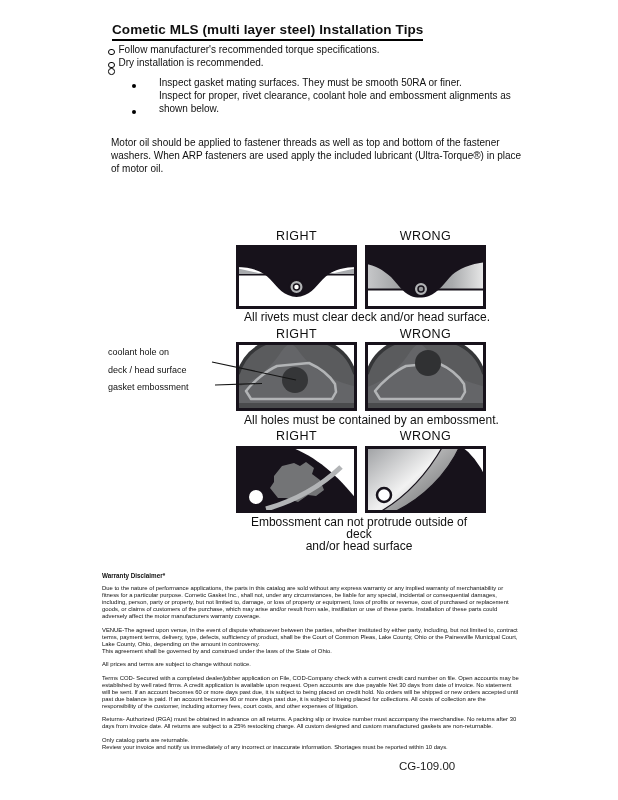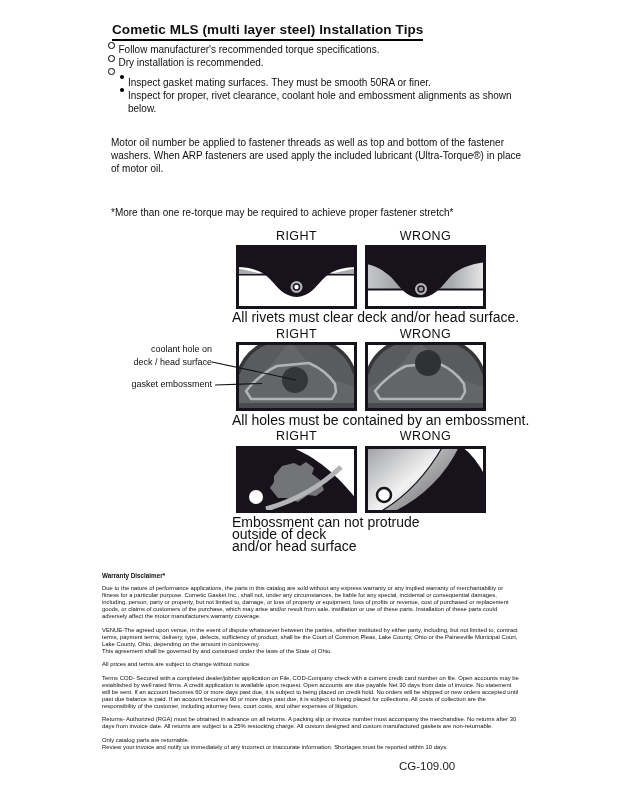--- a/index.html
+++ b/index.html
@@ -3,42 +3,42 @@
 <meta charset="utf-8">
 <style>
   html,body{margin:0;padding:0;background:#fff;}
   .page{position:relative;width:618px;height:800px;background:#fff;
         font-family:"Liberation Sans",sans-serif;color:#101010;overflow:hidden;}
 
   .title{position:absolute;left:112px;top:22px;font-size:13.5px;font-weight:bold;
          letter-spacing:.1px;border-bottom:2px solid #000;padding-bottom:2px;}
 
   .bullets{position:absolute;left:108px;top:43px;width:430px;font-size:10px;line-height:13px;}
-  .b-row{display:flex;align-items:flex-start;}
+  .b-row{display:flex;align-items:flex-end;}
   .b-row .marker{width:4.5px;height:4.5px;border:1px solid #000;border-radius:50%;
                  flex:0 0 auto;margin-right:4px;position:relative;top:-1px;}
-  .b-row.sub{margin-left:12px;}
+  .b-row.sub{margin-left:24px;gap:19px;}
   .b-row.sub .marker{background:#000;width:4px;height:4px;border:none;}
 
   .diesel-heading{position:absolute;left:111px;top:118px;font-size:12.5px;font-weight:bold;}
   .para{position:absolute;left:111px;width:418px;font-size:10px;line-height:13px;}
   .p1{top:136px;} .p2{top:167px;} .pnote{top:206px;}
 
   .rw-label{position:absolute;width:121px;text-align:center;font-size:12.5px;letter-spacing:.4px;}
   .col-right{left:236px;} .col-wrong{left:365px;}
   .row1 .rw-label{top:229px;} .row2 .rw-label{top:327px;} .row3 .rw-label{top:429px;}
 
   .diag{position:absolute;width:121px;}
   .d1{top:245px;height:64px;} .d2{top:342px;height:69px;} .d3{top:446px;height:67px;}
   .diag svg{display:block;width:121px;}
 
-  .caption{position:absolute;left:232px;font-size:14px;line-height:12px;white-space:pre-line;}
+  .caption{position:absolute;left:244px;font-size:12px;line-height:12px;white-space:pre-line;text-align:center;}
   .cap1{top:311px;} .cap2{top:414px;} .cap3{top:516px;width:230px;}
 
-  .annot{position:absolute;width:104px;text-align:right;font-size:9px;line-height:13px;
+  .annot{position:absolute;width:104px;text-align:left;font-size:9px;line-height:18px;
          white-space:pre-line;}
   .annot.coolant{left:108px;top:343px;}
   .annot.emboss{left:108px;top:378px;}
   .leader-lines{position:absolute;left:205px;top:355px;z-index:5;}
 
   .disclaimer{position:absolute;left:102px;top:572px;width:418px;}
   .disclaimer h4{margin:0 0 6px 0;font-size:6.3px;font-weight:bold;}
   .disclaimer p{margin:0 0 6.5px 0;font-size:5.9px;line-height:7px;white-space:pre-line;}
 
   .doc-code{position:absolute;left:386px;top:760px;font-size:11.5px;color:#1c1c1c;margin-left:13px;}
@@ -65,22 +65,21 @@
     <div class="b-row sub">
       <span class="marker"></span>
       <span>Inspect gasket mating surfaces.  They must be smooth 50RA or finer.</span>
     </div>
     <div class="b-row sub">
       <span class="marker"></span>
       <span>Inspect for proper, rivet clearance, coolant hole and embossment alignments as shown below.</span>
     </div>
   </div>
 
-  <div class="para p1">Motor oil number be applied to fastener threads as well as top and bottom of the fastener washers. When ARP fasteners are used apply the included lubricant (Ultra-Torque®) in place of motor oil.</div>
-  <div class="para pnote">*More than one re-torque may be required to achieve proper fastener stretch*</div>
+  <div class="para p1">Motor oil should be applied to fastener threads as well as top and bottom of the fastener washers. When ARP fasteners are used apply the included lubricant (Ultra-Torque®) in place of motor oil.</div>
 
   <div class="row1">
     <span class="rw-label col-right">RIGHT</span>
     <span class="rw-label col-wrong">WRONG</span>
 
     <div class="diag d1 col-right">
       <svg viewBox="0 0 121 64">
         <rect width="121" height="64" fill="#fff"></rect>
         <line x1="0" y1="29.5" x2="121" y2="29.5" stroke="#17121b" stroke-width="2"></line>
         <path d="M0,23 L27,29 L0,29 Z" fill="#a8aaad"></path>

